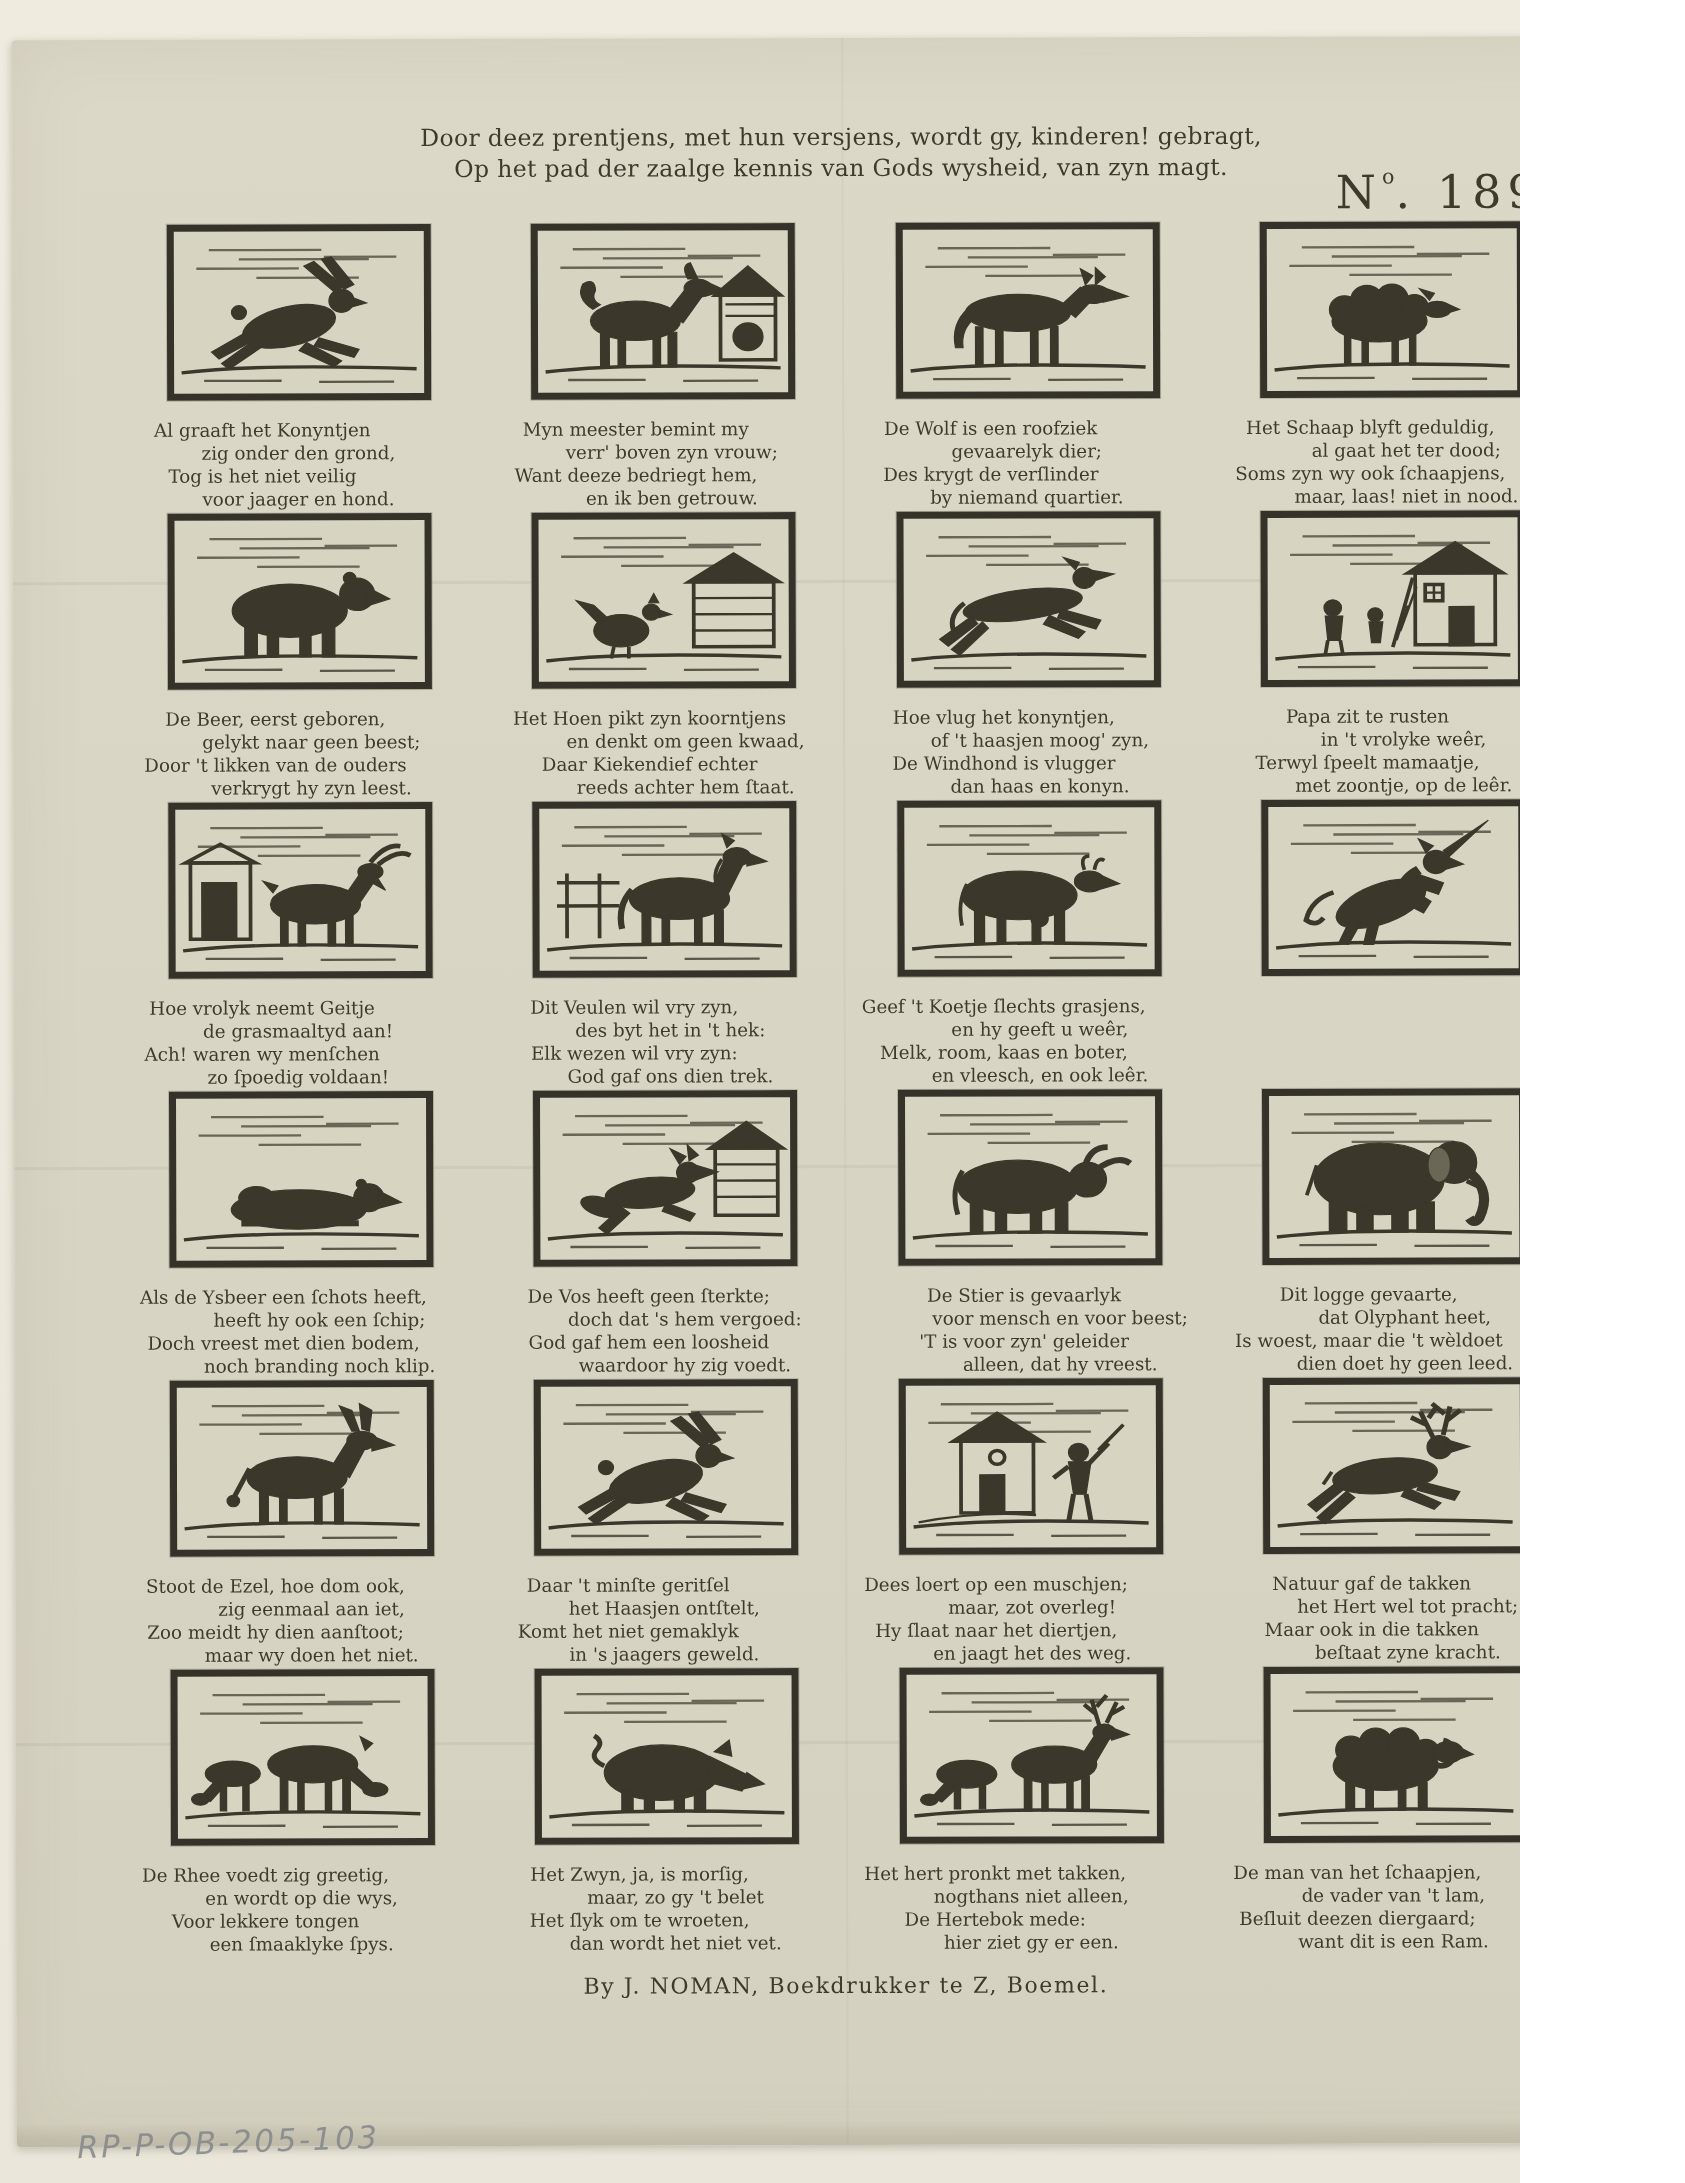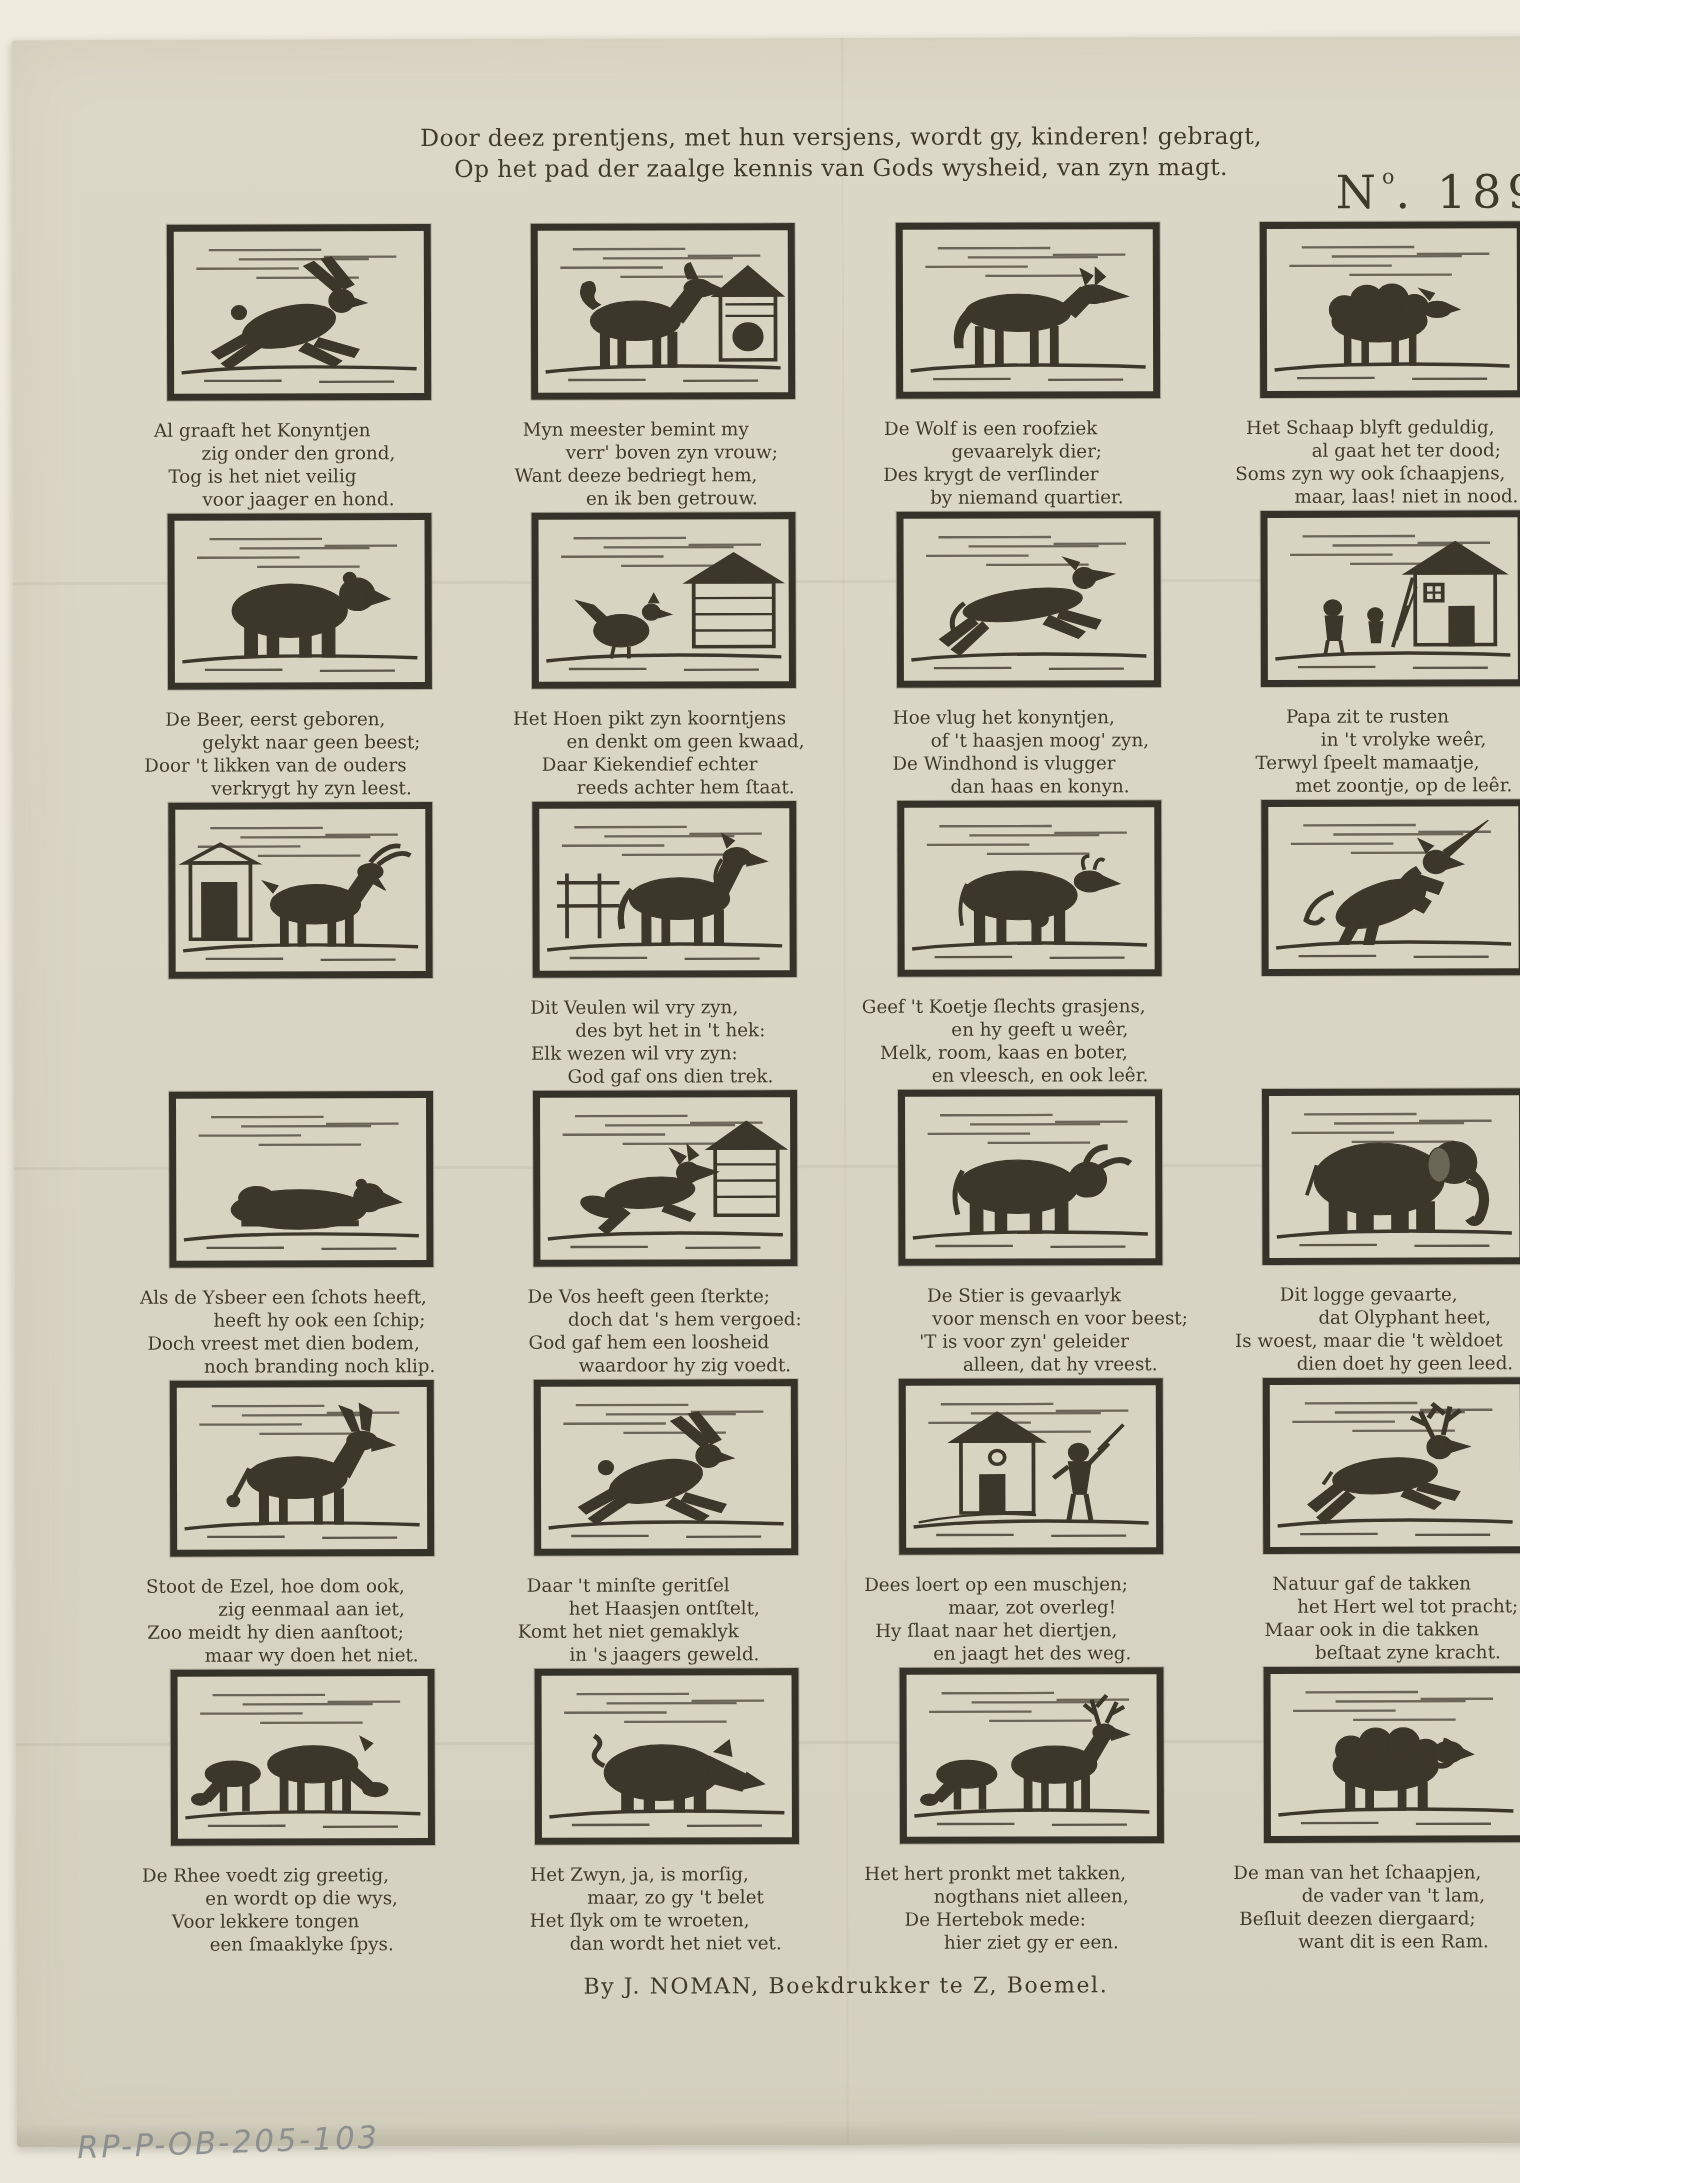--- a/index.html
+++ b/index.html
@@ -382,20 +382,26 @@
                 <path d="M162,60 L168,70 L158,64 Z"></path>
                 <path d="M78,72 L70,62 L82,66 Z"></path>
               </g>
               <g stroke="#3b372a" fill="none">
                 <path d="M6,122 Q70,114 194,119" stroke-width="3"></path>
                 <path d="M24,129 H86" stroke-width="2" opacity=".8"></path>
                 <path d="M116,130 H176" stroke-width="2" opacity=".8"></path>
               </g>
             </svg>
           </div>
+          <div class="verse">
+            <div class="vline">Hoe vrolyk neemt Geitje</div>
+            <div class="vline indent">de grasmaaltyd aan!</div>
+            <div class="vline">Ach! waren wy menſchen</div>
+            <div class="vline indent">zo ſpoedig voldaan!</div>
+          </div>
         </div>
         <div class="cell">
           <div class="woodcut">
             <svg viewBox="0 0 200 140" preserveAspectRatio="none">
               <g stroke="#3b372a" stroke-width="2" fill="none" opacity=".7">
                 <path d="M28,16 H118"></path>
                 <path d="M52,24 H156"></path>
                 <path d="M18,32 H100"></path>
                 <path d="M66,40 H148"></path>
                 <path d="M120,22 H178"></path>

